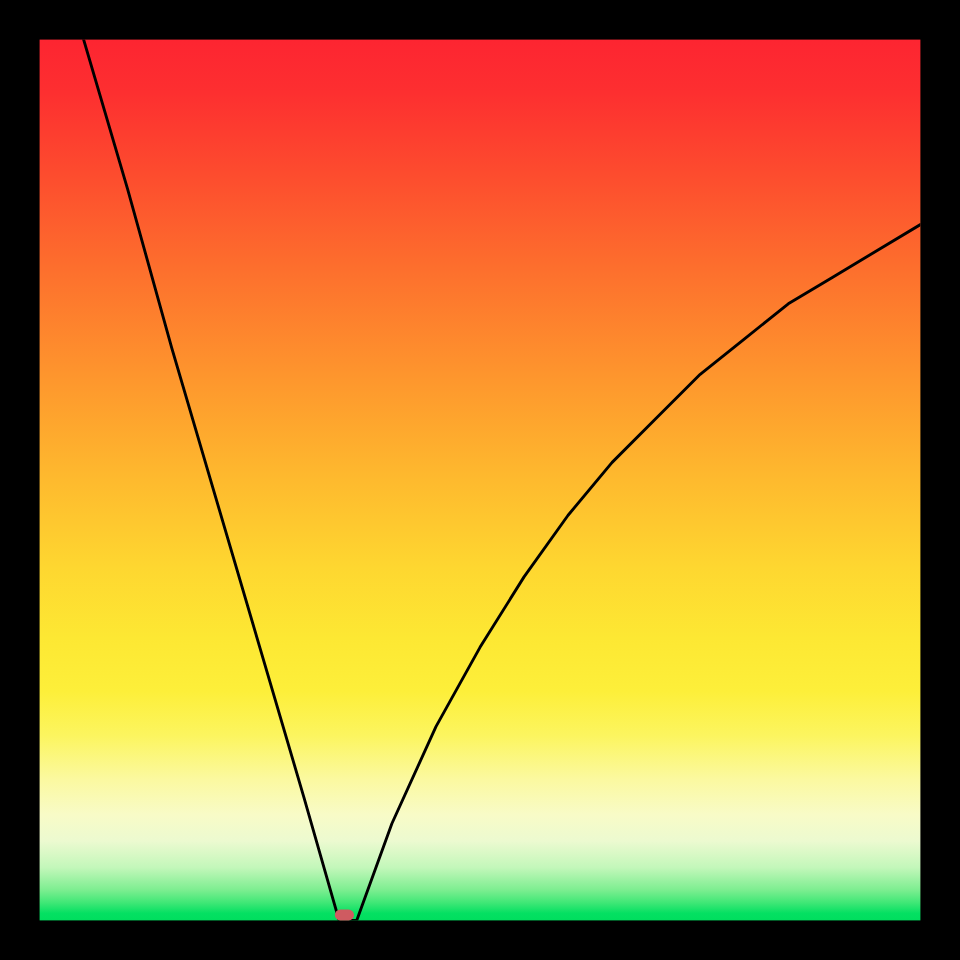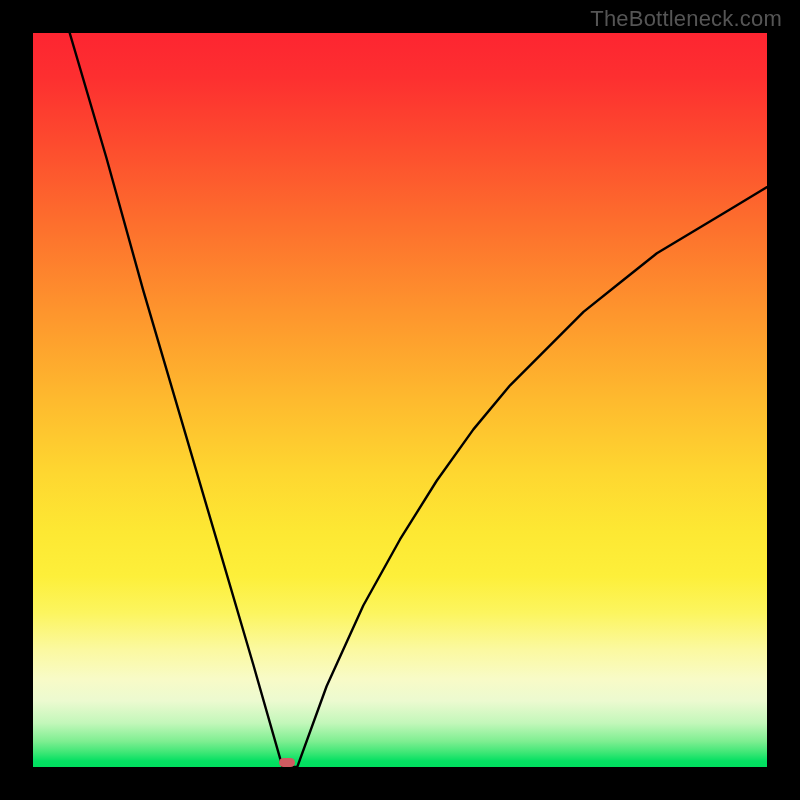--- a/index.html
+++ b/index.html
@@ -78,15 +78,14 @@
   <div class="plot-area">
 
     <svg class="curve" viewBox="0 0 734 734" preserveAspectRatio="none">
       <path id="curve-path" d="M0.00 -132.12 L36.70 0.00 L73.40 124.78 L110.10 256.90 L146.80 381.68 L183.50 506.46 L220.20 631.24 L249.56 734.00 L256.90 734.00 L264.24 734.00 L293.60 653.26 L330.30 572.52 L367.00 506.46 L403.70 447.74 L440.40 396.36 L477.10 352.32 L513.80 315.62 L550.50 278.92 L587.20 249.56 L623.90 220.20 L660.60 198.18 L697.30 176.16 L734.00 154.14" fill="none" stroke="#000000" stroke-width="2.4" stroke-linejoin="round" stroke-linecap="round"></path>
     </svg>
 
     <div id="min-marker" class="marker" style="width: 16.148px; height: 8.808px; left: 245.89px; top: 725.192px; background: rgb(207, 91, 97);"></div>
 
   </div>
 
-  <div class="watermark">TheBottleneck.com</div>
 
 </div>
 
 </body></html>

